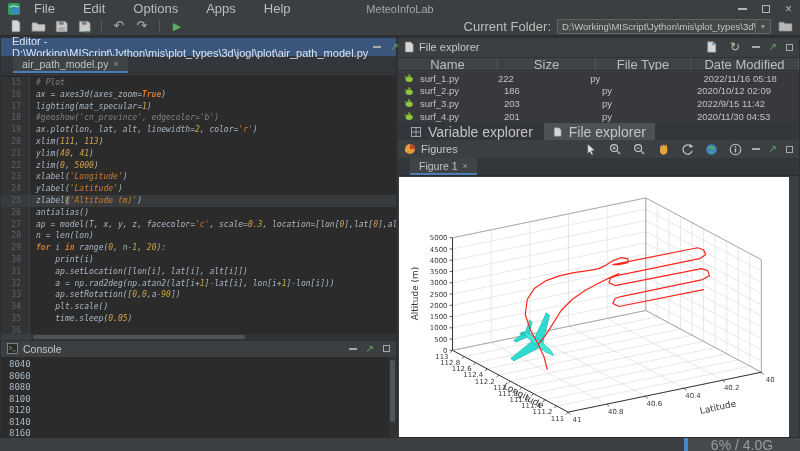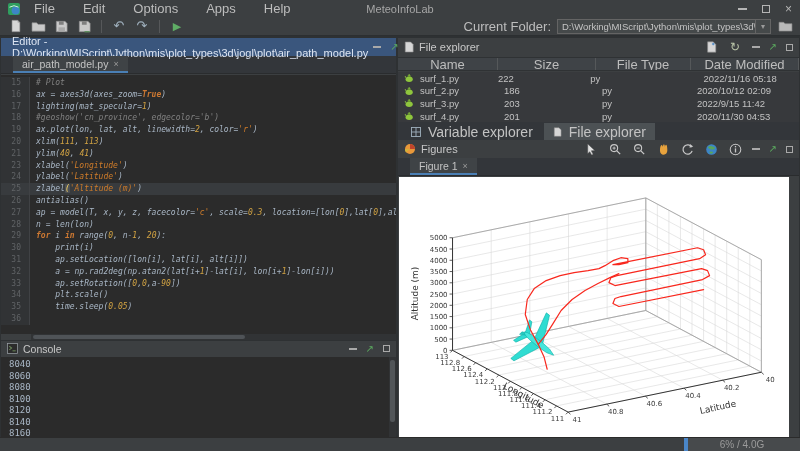--- a/index.html
+++ b/index.html
@@ -100,21 +100,21 @@
   .fedge line{stroke:#9a9a9a;stroke-width:0.8;}
   .faxis line{stroke:#333;stroke-width:1;}
   .ftick line{stroke:#333;stroke-width:0.8;}
   .fticktext text{font-size:7px;fill:#3a3a3a;}
   .faxlabel text{font-size:9px;fill:#333;}
 
   
   #statusbar{position:absolute;left:0;top:437px;right:0;height:14px;background:#3c3f41;
              border-top:1px solid #2b2b2b;}
   .mem{position:absolute;right:0;top:0;bottom:0;width:116px;background:#474a4c;
-       display:flex;align-items:center;justify-content:center;font-size:10px;color:#9b9b9b;}
+       display:flex;align-items:center;justify-content:center;font-size:14px;color:#9b9b9b;}
   .membar{position:absolute;left:0;top:0;bottom:0;width:4px;background:#4a86c8;}
 </style>
 </head>
 <body>
 
 <div id="app">
 
   <div id="menubar">
     <svg width="12" height="12" viewBox="0 0 12 12">
       <rect width="12" height="12" rx="2" fill="#2f9e5f"></rect>
@@ -200,20 +200,21 @@
       </div>
     </div>
     <div class="code" id="code">
         <div class="cl"><span class="ln">15</span><span class="ct"><span class="t-c"># Plot</span></span></div>
         <div class="cl"><span class="ln">16</span><span class="ct"><span>ax = axes3d(axes_zoom=</span><span class="t-k">True</span><span>)</span></span></div>
         <div class="cl"><span class="ln">17</span><span class="ct"><span>lighting(mat_specular=</span><span class="t-n">1</span><span>)</span></span></div>
         <div class="cl"><span class="ln">18</span><span class="ct"><span class="t-c">#geoshow('cn_province', edgecolor='b')</span></span></div>
         <div class="cl"><span class="ln">19</span><span class="ct"><span>ax.plot(lon, lat, alt, linewidth=</span><span class="t-n">2</span><span>, color=</span><span class="t-s">'r'</span><span>)</span></span></div>
         <div class="cl"><span class="ln">20</span><span class="ct"><span>xlim(</span><span class="t-n">111</span><span>, </span><span class="t-n">113</span><span>)</span></span></div>
         <div class="cl"><span class="ln">21</span><span class="ct"><span>ylim(</span><span class="t-n">40</span><span>, </span><span class="t-n">41</span><span>)</span></span></div>
+        <div class="cl"><span class="ln">22</span><span class="ct"><span>zlim(</span><span class="t-n">0</span><span>, </span><span class="t-n">5000</span><span>)</span></span></div>
         <div class="cl"><span class="ln">23</span><span class="ct"><span>xlabel(</span><span class="t-s">'Longitude'</span><span>)</span></span></div>
         <div class="cl"><span class="ln">24</span><span class="ct"><span>ylabel(</span><span class="t-s">'Latitude'</span><span>)</span></span></div>
         <div class="cl cur"><span class="ln">25</span><span class="ct"><span>zlabel</span><span class="t-b">(</span><span class="t-s">'Altitude (m)'</span><span>)</span></span></div>
         <div class="cl"><span class="ln">26</span><span class="ct"><span>antialias()</span></span></div>
         <div class="cl"><span class="ln">27</span><span class="ct"><span>ap = model(T, x, y, z, facecolor=</span><span class="t-s">'c'</span><span>, scale=</span><span class="t-n">0.3</span><span>, location=[lon[</span><span class="t-n">0</span><span>],lat[</span><span class="t-n">0</span><span>],alt[</span></span></div>
         <div class="cl"><span class="ln">28</span><span class="ct"><span>n = len(lon)</span></span></div>
         <div class="cl"><span class="ln">29</span><span class="ct"><span class="t-k">for</span><span> i </span><span class="t-k">in</span><span> range(</span><span class="t-n">0</span><span>, n-</span><span class="t-n">1</span><span>, </span><span class="t-n">20</span><span>):</span></span></div>
         <div class="cl"><span class="ln">30</span><span class="ct"><span>    print(i)</span></span></div>
         <div class="cl"><span class="ln">31</span><span class="ct"><span>    ap.setLocation([lon[i], lat[i], alt[i]])</span></span></div>
         <div class="cl"><span class="ln">32</span><span class="ct"><span>    a = np.rad2deg(np.atan2(lat[i+</span><span class="t-n">1</span><span>]-lat[i], lon[i+</span><span class="t-n">1</span><span>]-lon[i]))</span></span></div>

